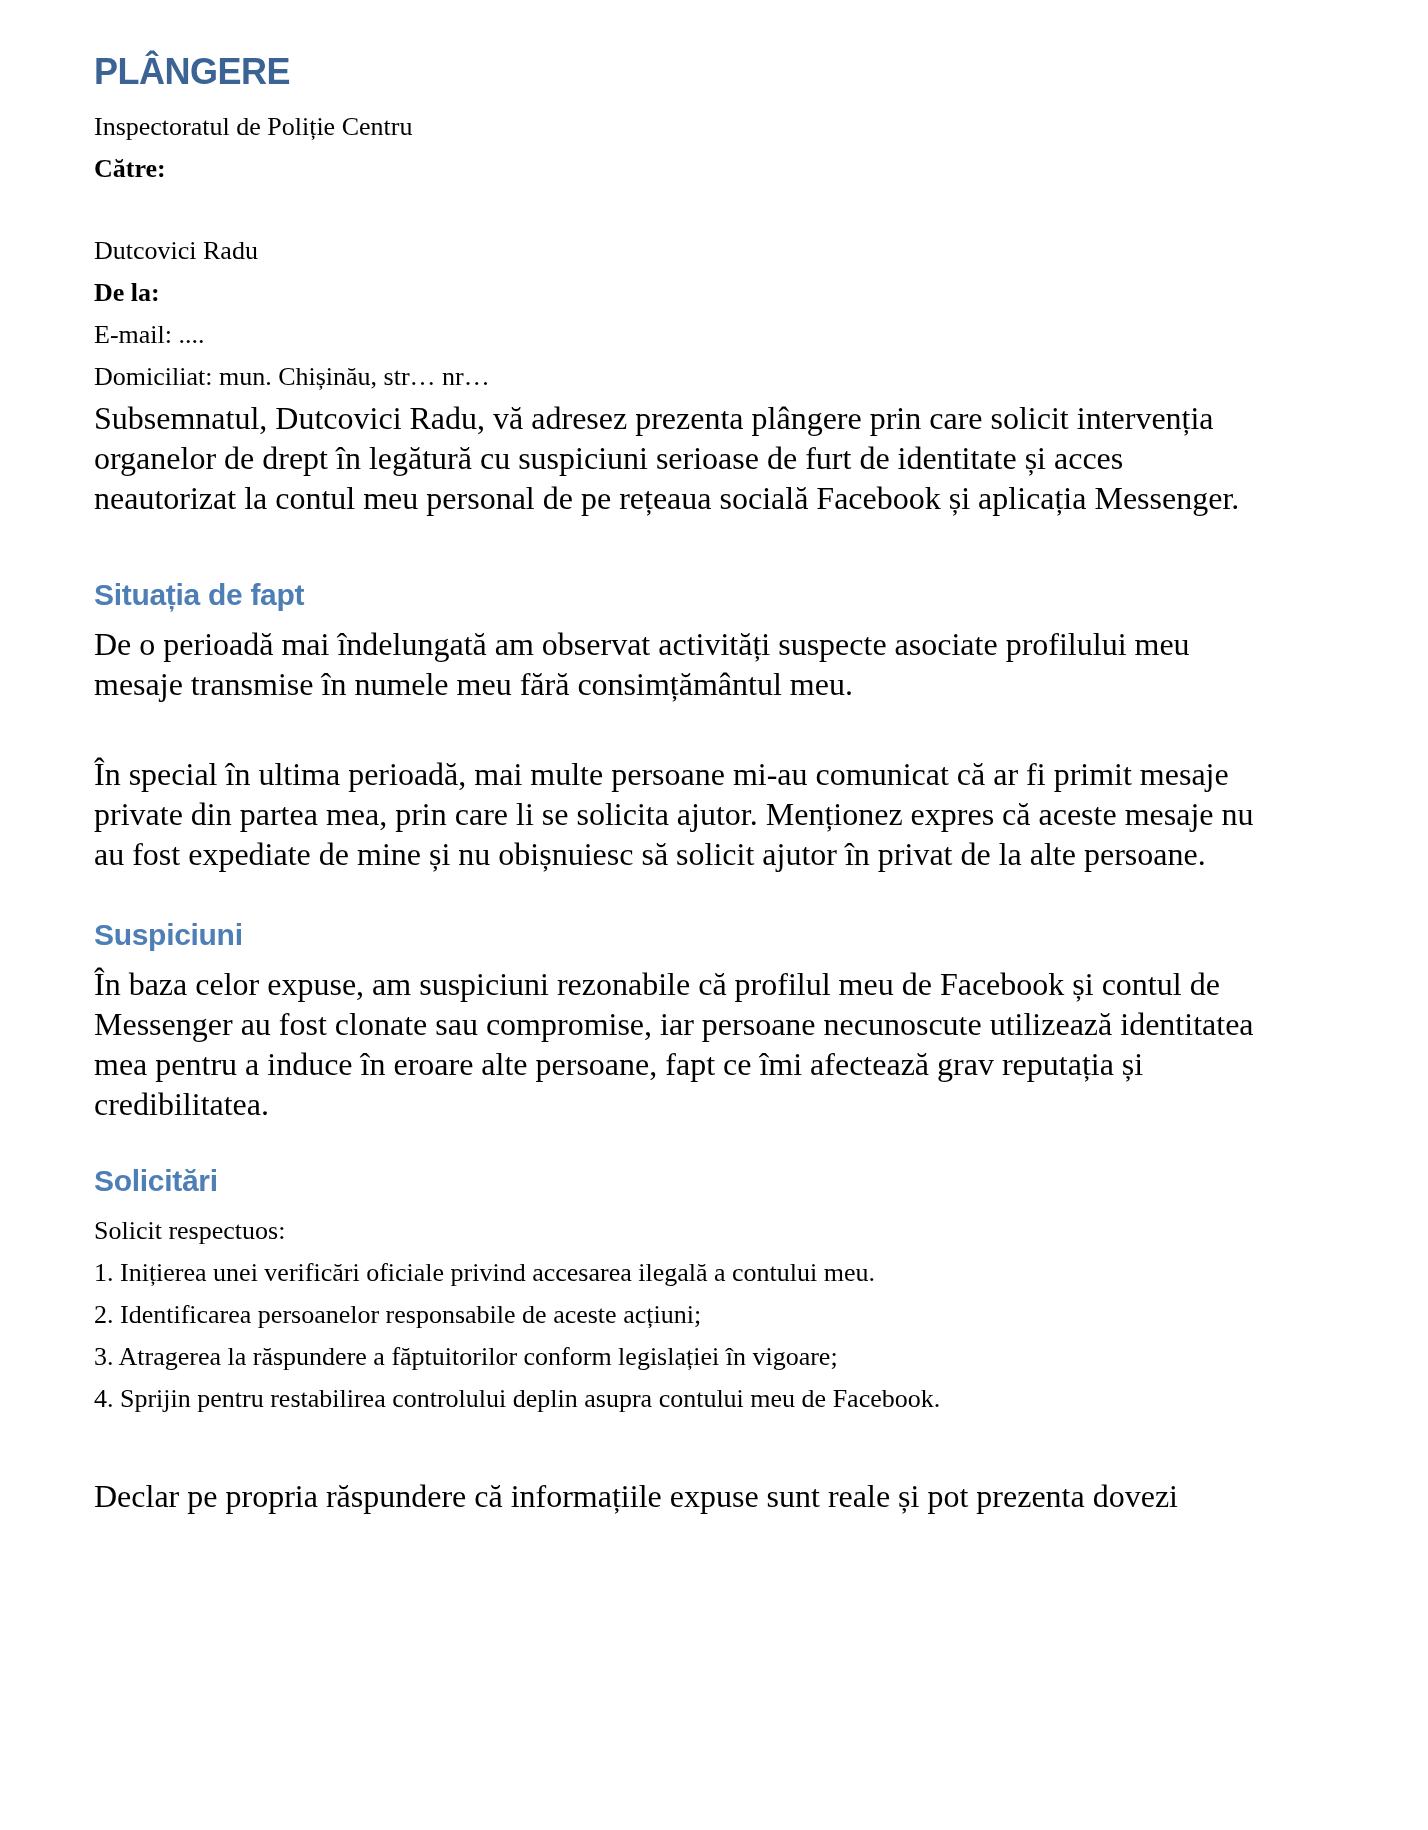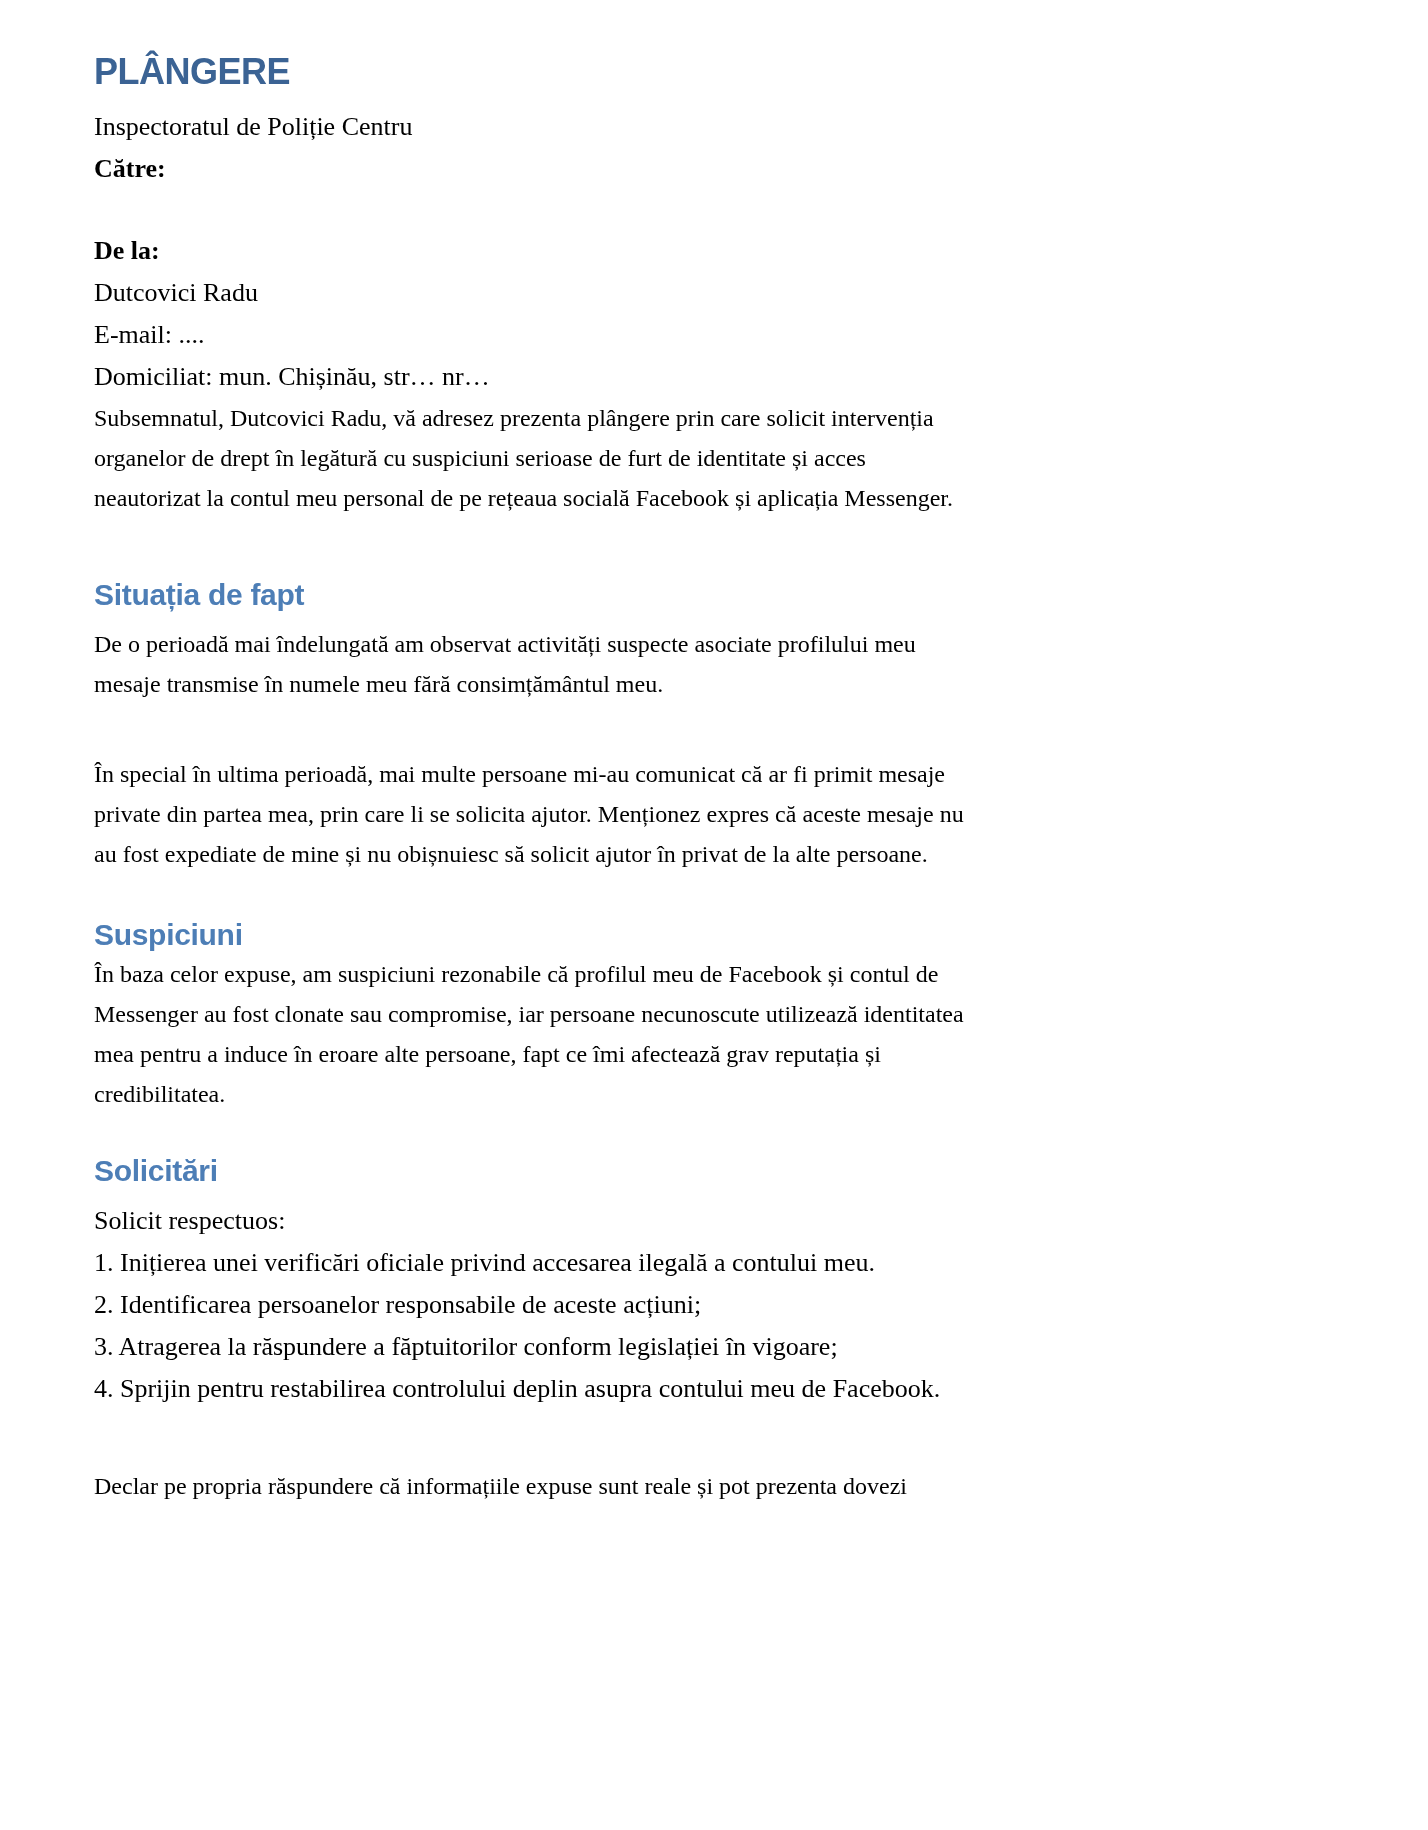--- a/index.html
+++ b/index.html
@@ -31,34 +31,34 @@
   }
   .addr-line {
     font-size: 26px;
     line-height: 42px;
     white-space: nowrap;
   }
   .addr-label { font-weight: 700; }
   .sender-block { margin-top: 40px; }
   .intro-block { margin-top: 118px; }
   .body-line {
-    font-size: 24px;
+    font-size: 32px;
     line-height: 40px;
     white-space: nowrap;
   }
   .section-heading {
     font-family: "Liberation Sans", "DejaVu Sans", sans-serif;
     font-weight: 700;
     font-size: 30px;
     line-height: 38px;
     color: var(--heading-blue);
     letter-spacing: -0.3px;
   }
   .h-situatia   { margin-top: 58px; margin-bottom: 10px; }
-  .h-suspiciuni { margin-top: 42px; }
+  .h-suspiciuni { margin-top: 42px; margin-bottom: 10px; }
   .h-solicitari { margin-top: 38px; margin-bottom: 10px; }
   .para { margin: 0; }
   .para + .para { margin-top: 50px; }
   .sol-line {
     font-size: 26px;
     line-height: 42px;
     white-space: nowrap;
   }
   .closing-block { margin-top: 56px; }
 </style>
@@ -68,22 +68,22 @@
 <div class="page">
 
   <h1 class="doc-title">PLÂNGERE</h1>
 
   <div class="recipient-block">
     <div class="addr-line">Inspectoratul de Poliție Centru</div>
     <div class="addr-line addr-label">Către:</div>
   </div>
 
   <div class="sender-block">
+    <div class="addr-line">Dutcovici Radu</div>
     <div class="addr-line addr-label">De la:</div>
-    <div class="addr-line">Dutcovici Radu</div>
     <div class="addr-line">E-mail: ....</div>
     <div class="addr-line">Domiciliat: mun. Chișinău, str… nr…</div>
   </div>
 
   <div class="intro-block para">
     <div class="body-line">Subsemnatul, Dutcovici Radu, vă adresez prezenta plângere prin care solicit intervenția</div>
     <div class="body-line">organelor de drept în legătură cu suspiciuni serioase de furt de identitate și acces</div>
     <div class="body-line">neautorizat la contul meu personal de pe rețeaua socială Facebook și aplicația Messenger.</div>
   </div>
 

